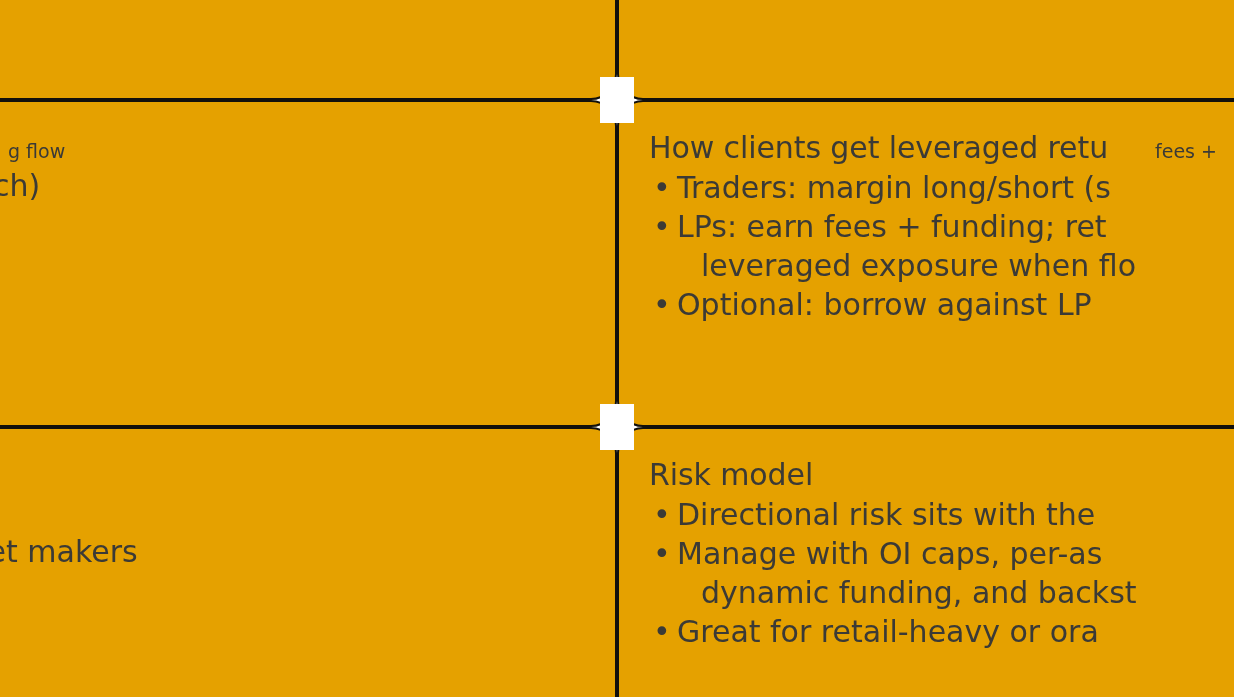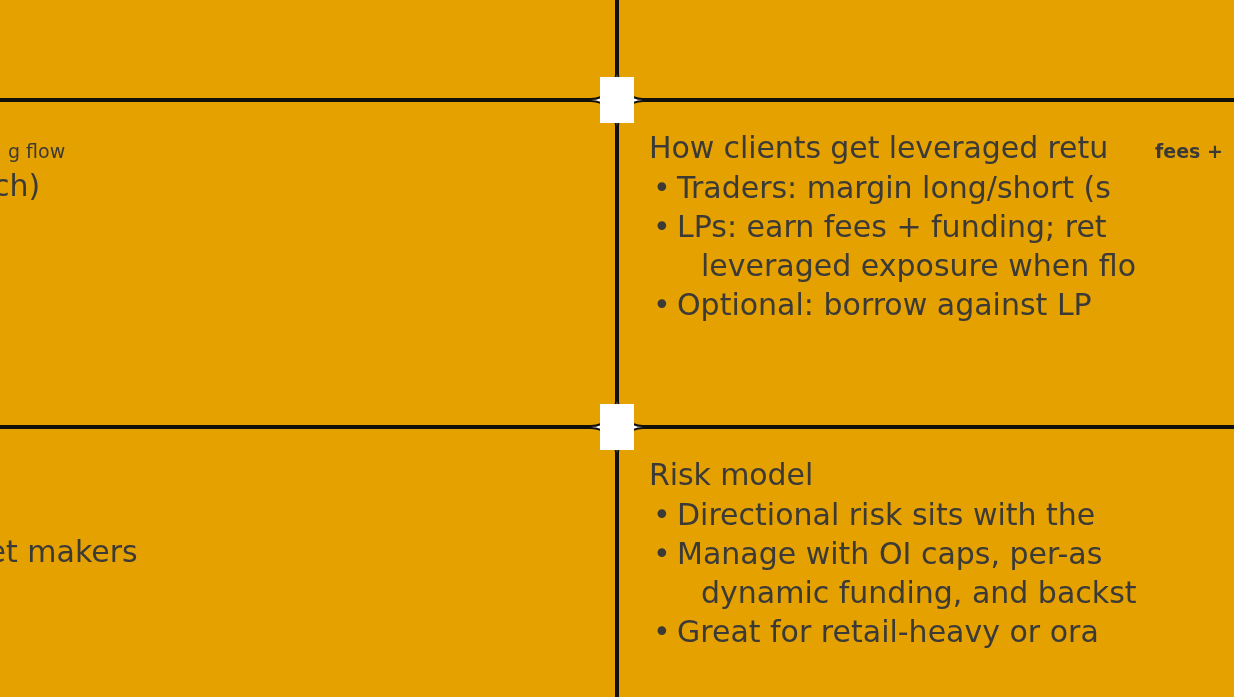--- a/index.html
+++ b/index.html
@@ -157,21 +157,21 @@
       <div class="card-title">Risk model</div>
       <ul class="bullets">
         <li>Directional risk sits with the</li>
         <li>Manage with OI caps, per-as</li>
         <li class="cont">dynamic funding, and backst</li>
         <li>Great for retail-heavy or ora</li>
       </ul>
     </div>
 
     <div class="edge-label" style="left:308px; top:345px;">g flow</div>
-    <div class="edge-label" style="left:1455px; top:345px;font-weight:bold;">fees +</div>
+    <div class="edge-label" style="left:1455px; top:345px;">fees +</div>
 
     <div class="joint joint-1">
       <svg width="34" height="46" viewBox="0 0 34 46" aria-hidden="true">
         <path d="M0,0 L34,0 L34,46 L0,46 Z" fill="#e5a100"></path>
 
         <path d="M0,0 H34 V46 H0 Z
                  M17,7 C13,14 10,18 1,21 L1,25 C10,28 13,32 17,39
                  C21,32 24,28 33,25 L33,21 C24,18 21,14 17,7 Z" fill="#ffffff" fill-rule="evenodd" opacity="0"></path>
         <path d="M17,6 C13,14 9,18 0,21 L0,18 H34 L34,21 C25,18 21,14 17,6 Z" fill="#e5a100"></path>
         <path d="M17,6 C13,14 9,18 0,21 L0,25 C9,28 13,32 17,40

